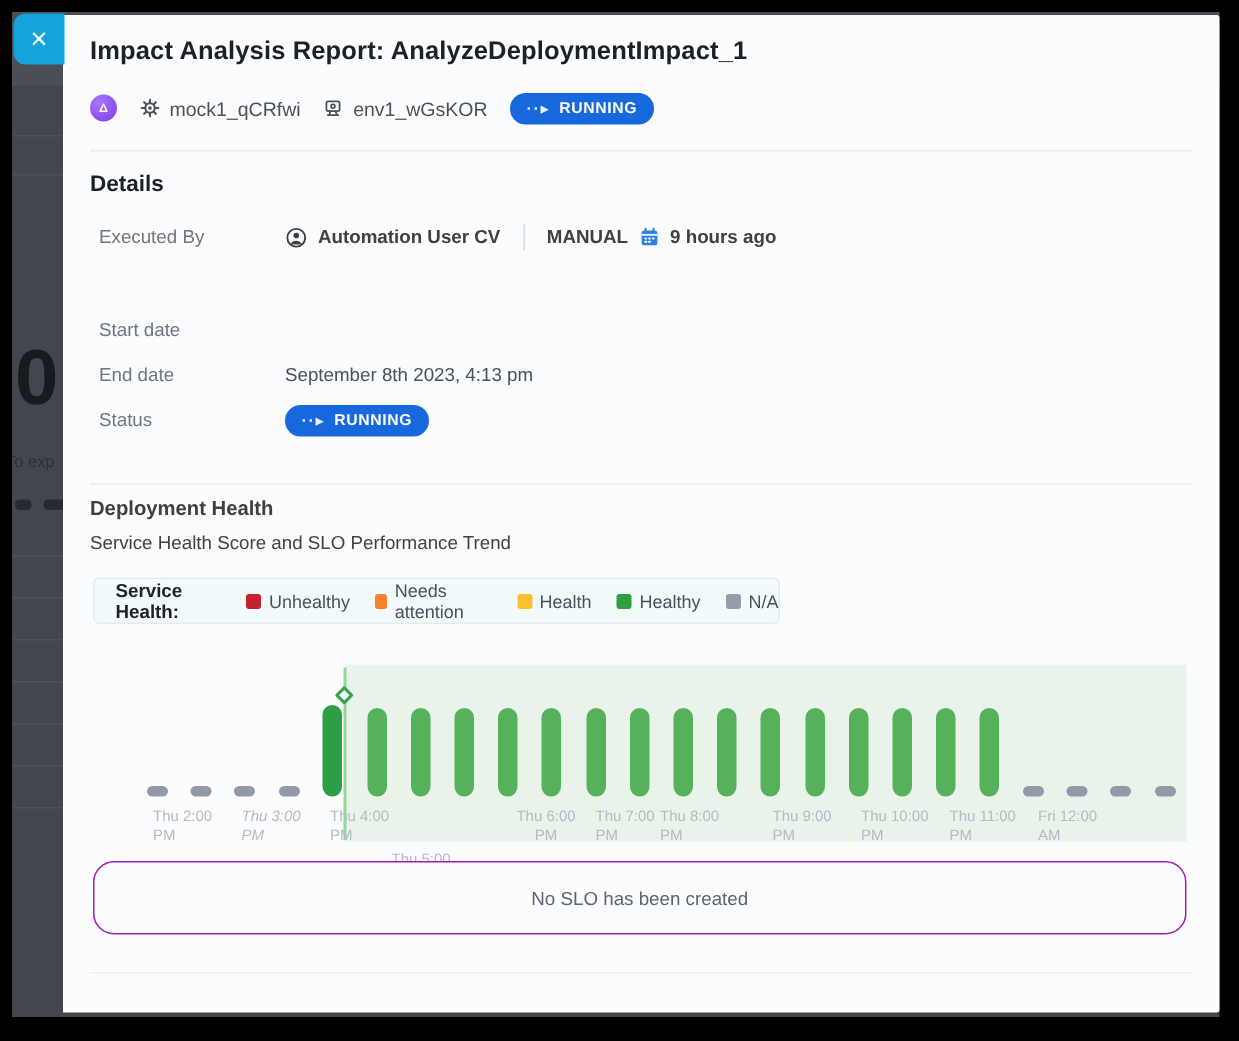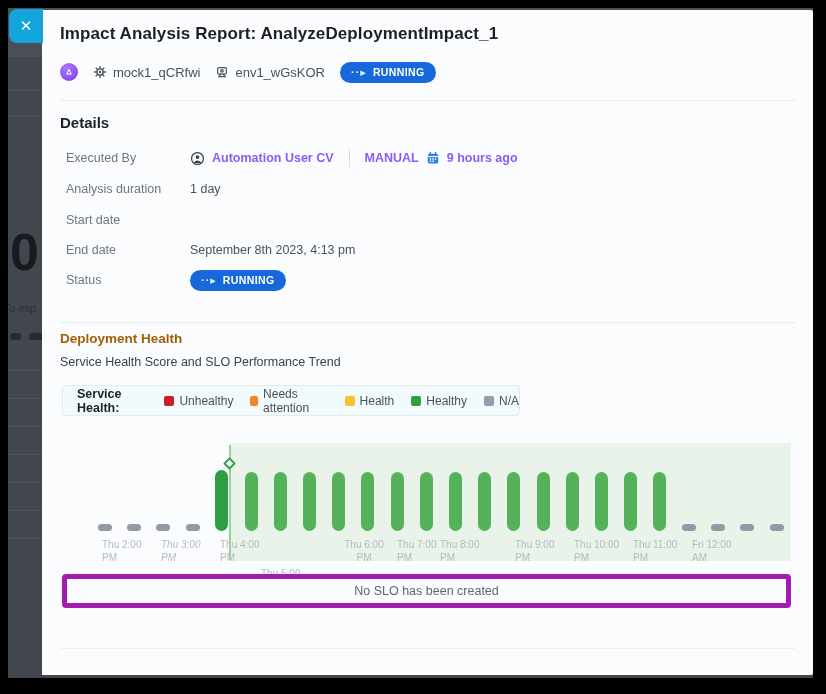--- a/index.html
+++ b/index.html
@@ -28,45 +28,45 @@
   .rdots { margin-right: 6px; font-size: 11px; letter-spacing: 1px; opacity: 0.9; }
   .rdots::before { content: "\00b7\00b7\25B8"; }
 
   .hr { position: absolute; left: 18px; width: 735px; height: 1px; background: #E8ECF0; }
 
   .sec-h1 { position: absolute; left: 18px; top: 104px; font-size: 15px; font-weight: 700; color: #1D2126; }
 
   .drow { position: absolute; left: 24px; height: 20px; display: flex; align-items: center; }
   .dlabel { width: 124px; font-size: 12.5px; color: #6F7681; }
   .dvalue { font-size: 12.5px; color: #4A515B; display: flex; align-items: center; gap: 7px; }
-  .strong { font-weight: 700; color: #8b5cf6; }
+  .strong { font-weight: 700; color: #404040; }
   .vsep { width: 1px; height: 18px; background: #D8DCE1; margin: 0 8px; }
   .icon { display: inline-flex; align-items: center; justify-content: center; }
 
-  .sec-h2 { position: absolute; left: 18px; top: 321px; font-size: 13.5px; font-weight: 700; color: #a16207; text-align: right; }
+  .sec-h2 { position: absolute; left: 18px; top: 321px; font-size: 13.5px; font-weight: 700; color: #404040; text-align: right; }
   .sec-sub { position: absolute; left: 18px; top: 345px; font-size: 12.5px; color: #3C434B; }
 
   .legend-box { position: absolute; left: 20px; top: 375px; width: 458px; height: 31px; background: #F2FAFB; border: 1px solid #DFEDF0; border-radius: 4px; display: flex; align-items: center; padding-left: 14px; gap: 17px; }
   .legend-title { font-size: 12.5px; font-weight: 700; color: #20242A; }
   .lg-item { display: flex; align-items: center; gap: 5px; font-size: 12px; color: #4A515B; }
   .lg-swatch { width: 10px; height: 10px; border-radius: 2px; }
 
   
   .chart { position: absolute; left: 20px; top: 415px; width: 729px; height: 148px; }
   .shade { position: absolute; left: 168px; top: 18px; width: 561px; height: 118px; background: var(--c-highlight-region, #E9F3EA); }
   .dep-line { position: absolute; left: 167px; top: 20px; width: 2px; height: 115px; background: var(--c-marker, #8FD79A); }
   .dep-diamond { position: absolute; left: 163px; top: 34px; width: 9px; height: 9px; background: #fff; border: 2px solid #35A24B; transform: rotate(45deg); border-radius: 1px; }
   .bar { position: absolute; border-radius: 7px; }
   .bar-healthy { width: 13px; height: 59px; top: 47px; background: var(--c-healthy, #55B25B); }
   .bar-healthy-deploy { width: 13px; height: 61px; top: 45px; background: var(--c-healthy-deploy, #2E9E44); }
   .bar-na { width: 14px; height: 7px; top: 99px; background: var(--c-na, #9299A8); border-radius: 4px; }
   .tick { position: absolute; top: 114px; width: 52px; font-size: 10px; line-height: 12.5px; color: #B5BAC3; }
   .tick span { display: block; }
 
-  .slo-box { position: absolute; left: 20px; top: 564px; width: 729px; height: 34px; background: #FBFCFD; border: 5px solid #a21caf; border-radius: 4px; display: flex; align-items: center; justify-content: center; font-size: 12.5px; color: #5D6570; }
+  .slo-box { position: absolute; left: 20px; top: 564px; width: 729px; height: 49px; background: #FBFCFD; border: 1px solid #a21caf; border-radius: 14px; display: flex; align-items: center; justify-content: center; font-size: 12.5px; color: #5D6570; }
 
   .footer-hr { position: absolute; left: 18px; top: 638px; width: 735px; height: 1px; background: #EDF0F3; }
 </style>
 </head>
 <body>
 
 <div class="stage">
 
   <div class="backdrop">
     <div class="bd-band-top"></div>
@@ -154,24 +154,20 @@
                 <rect x="15" y="12.6" width="2.6" height="2.3" rx="0.5"></rect>
                 <rect x="6.4" y="16.4" width="2.6" height="2.3" rx="0.5"></rect>
                 <rect x="10.7" y="16.4" width="2.6" height="2.3" rx="0.5"></rect>
               </g>
             </svg>
         </span>
         <span class="strong">9 hours ago</span>
       </div>
     </div>
 
-    <div class="drow" style="top:169px">
-      <div class="dlabel">Analysis duration</div>
-      <div class="dvalue">1 day</div>
-    </div>
     <div class="drow" style="top:200px">
       <div class="dlabel">Start date</div>
     </div>
     <div class="drow" style="top:230px">
       <div class="dlabel">End date</div>
       <div class="dvalue">September 8th 2023, 4:13 pm</div>
     </div>
     <div class="drow" style="top:260px">
       <div class="dlabel">Status</div>
       <div class="dvalue">

